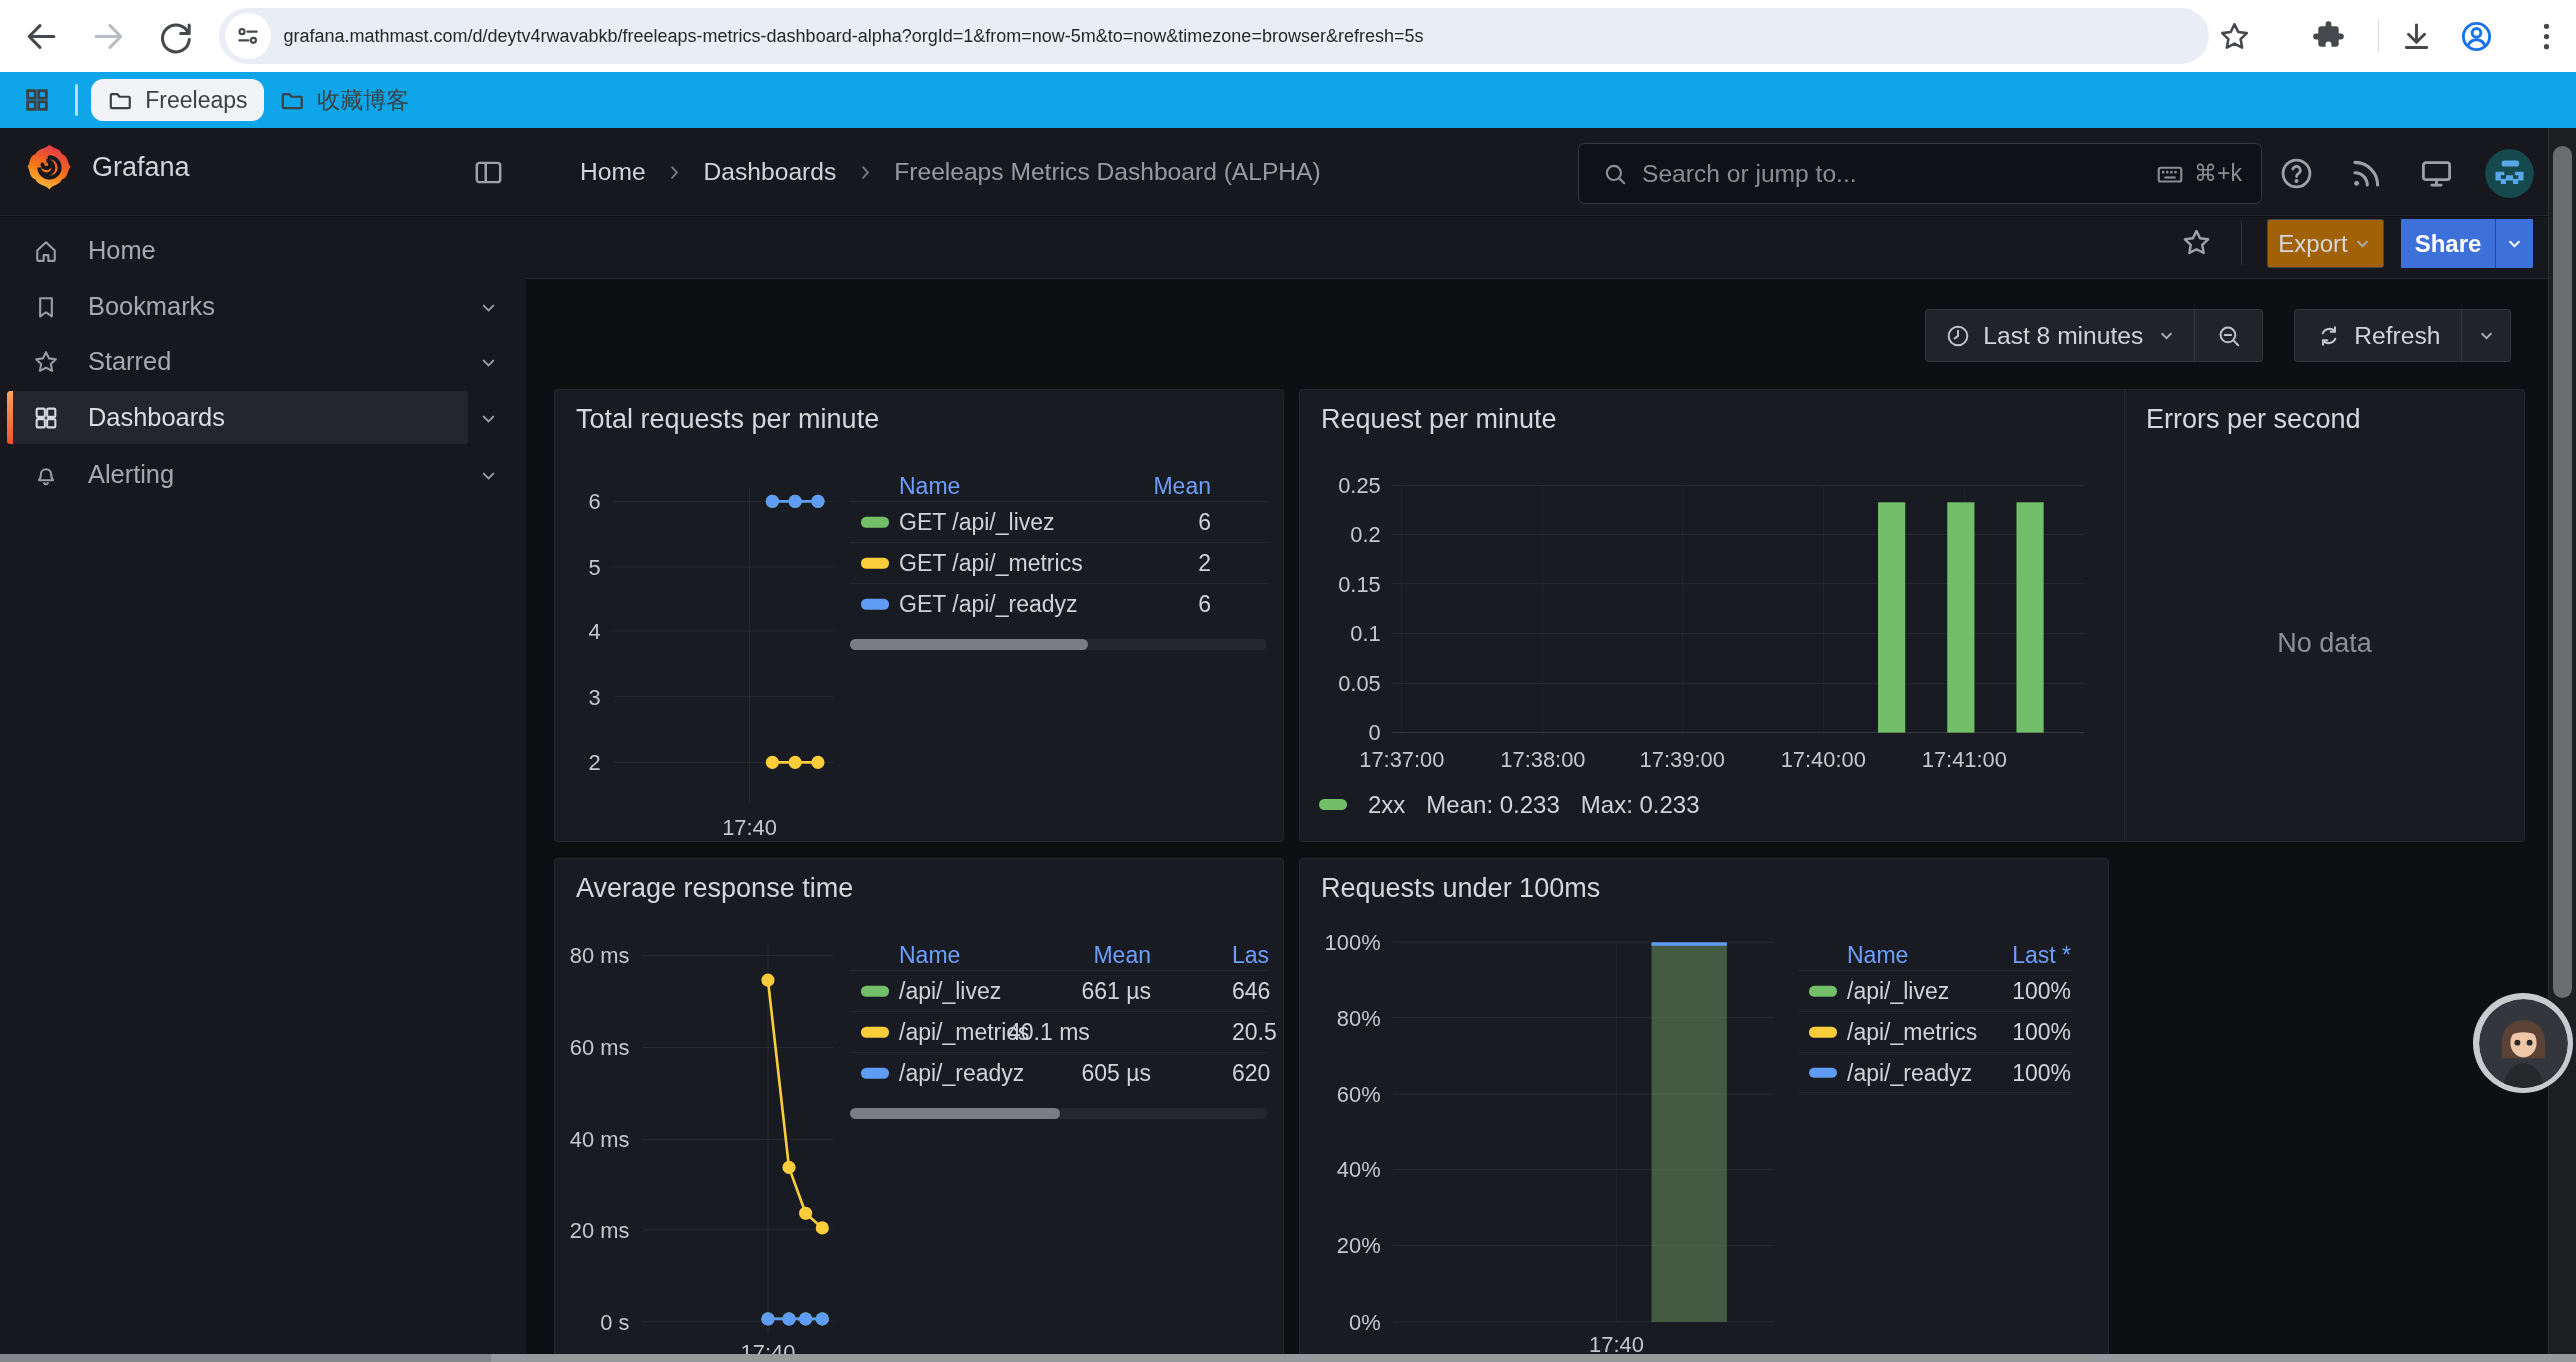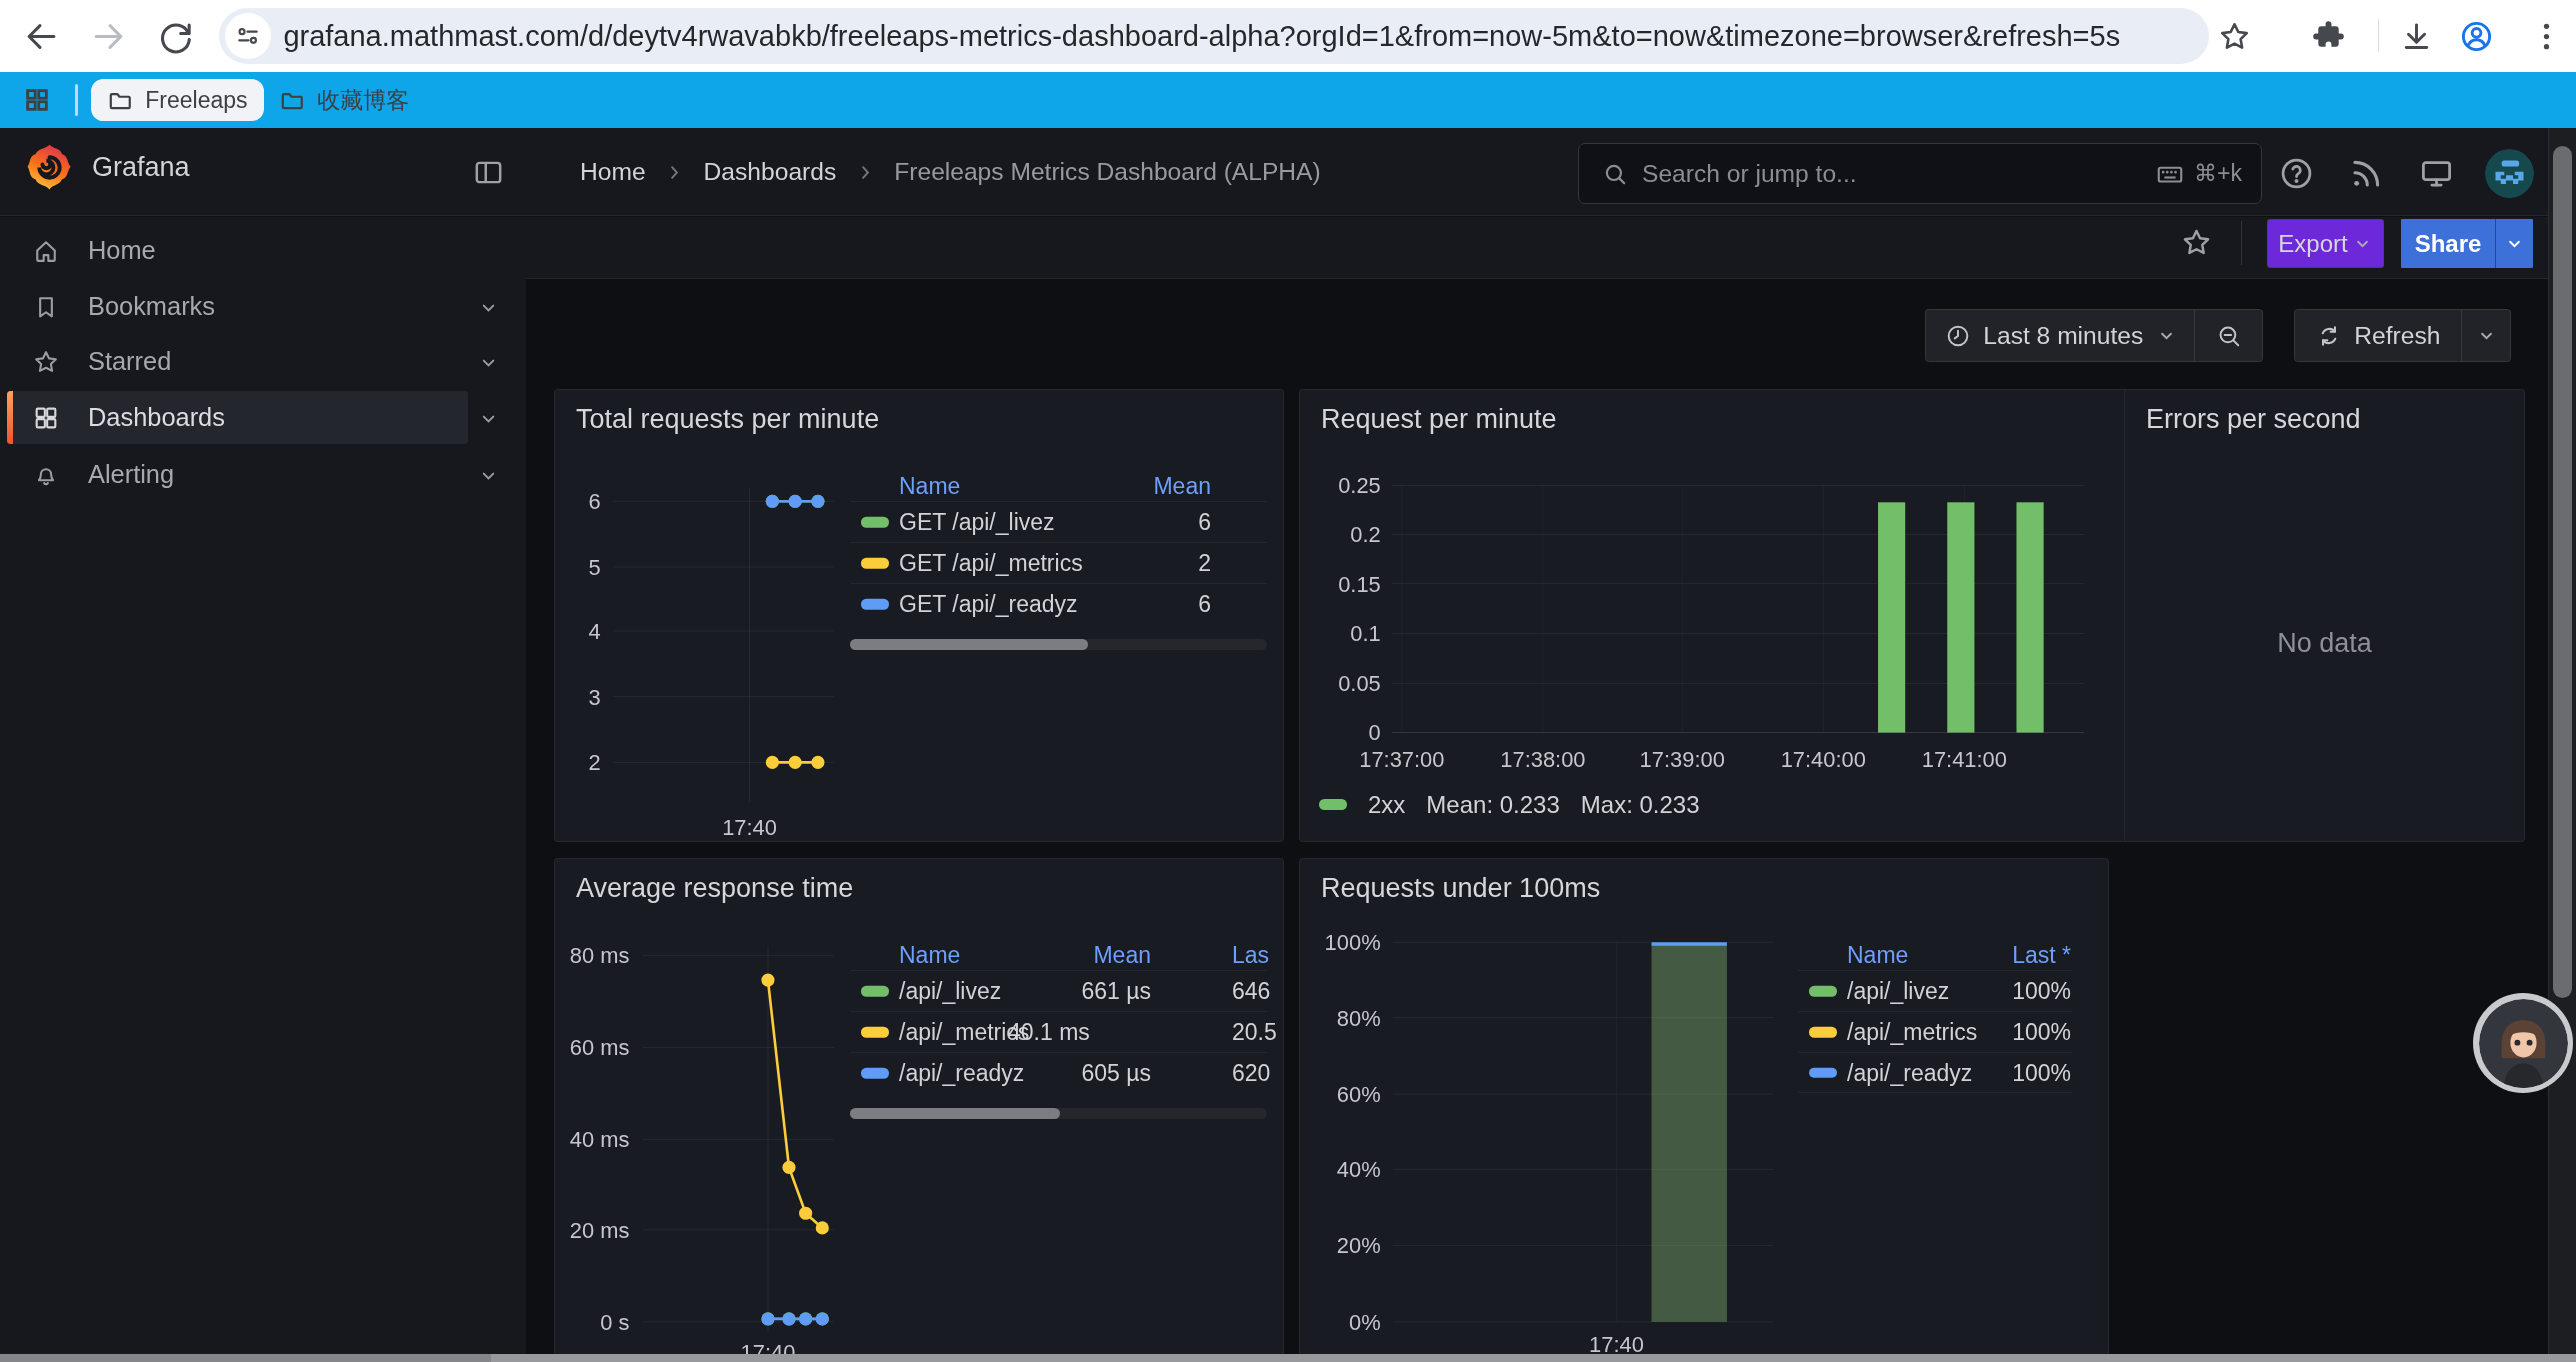--- a/index.html
+++ b/index.html
@@ -6,21 +6,21 @@
   html,body { background:#000; }
   body { font-family:"Liberation Sans", sans-serif; }
   .screen { position:relative; width:2576px; height:1363px; overflow:hidden; background:#0e0f13; }
 
   
   .nav-bar { position:absolute; left:0; top:0; width:2576px; height:72px; background:#ffffff; }
   .nav-ico { position:absolute; top:17.5px; width:37px; height:37px; color:#45484d; }
   .nav-ico.dis { color:#b9bcc1; }
   .omnibox { position:absolute; left:219px; top:8px; width:1990px; height:56px; background:#e9eef6; border-radius:28px; display:flex; align-items:center; }
   .tune-wrap { width:46px; height:46px; margin-left:6.1px; border-radius:50%; background:#ffffff; display:flex; align-items:center; justify-content:center; color:#45484d; flex:0 0 auto; }
-  .url-text { margin-left:12.3px; font-size:29px; color:#25272b; white-space:nowrap; overflow:hidden; }
+  .url-text { margin-left:12.3px; font-size:18px; color:#25272b; white-space:nowrap; overflow:hidden; }
   .nav-right-ico { position:absolute; top:19px; width:35px; height:35px; color:#45484d; }
   .nav-divider { position:absolute; left:2378px; top:19px; width:0.9px; height:33px; background:#dadce0; }
 
   .bookmarks-bar { position:absolute; left:0; top:72px; width:2576px; height:56px; background:#0ea5e9; }
   .bm-divider { position:absolute; left:75px; top:12.3px; width:2.6px; height:32px; background:#c2d7fb; border-radius:1.8px; }
   .bm-chip { position:absolute; top:7px; height:42px; display:flex; align-items:center; gap:12.3px; padding:0 16px; border-radius:12.3px; color:#3c4043; font-size:23px; }
   .bm-chip.hov { background:#f1f3f6; }
 
   
   .gf-header { position:absolute; left:0; top:128px; width:2576px; height:88px; background:#17181d; border-bottom:0.9px solid #25272c; }
@@ -47,21 +47,21 @@
   .sb-item .ic { position:absolute; left:32px; top:13px; width:28px; height:28px; color:#9a9da4; }
   .sb-item .lbl { position:absolute; left:88px; top:12.3px; font-size:25.4px; color:#a7a9b0; }
   .sb-item .chev { position:absolute; left:477px; top:16px; width:23px; height:23px; color:#9a9da4; }
   .sb-item.active .bgplate { position:absolute; left:7px; top:0; width:461px; height:53px; background:#24262d; border-radius:3.5px; }
   .sb-item.active .bar { position:absolute; left:7px; top:0; width:6.1px; height:53px; border-radius:3.5px 0 0 3.5px; background:linear-gradient(180deg,#ffa15f,#f0542f); }
   .sb-item.active .lbl { color:#dcdde1; }
   .sb-item.active .ic { color:#d8d9dd; }
 
   .dash-star { position:absolute; left:2180px; top:226px; width:33px; height:33px; color:#9da0a7; }
   .tb-divider { position:absolute; left:2241px; top:221px; width:0.9px; height:44px; background:#33343a; }
-  .btn-export { position:absolute; left:2267px; top:219px; width:117px; height:49px; background:#6d28d9; border:0.9px solid #45474d; border-radius:2.6px; display:flex; align-items:center; justify-content:center; gap:4px; font-size:24px; color:#d6d7db; }
+  .btn-export { position:absolute; left:2267px; top:219px; width:117px; height:49px; background:#a16207; border:0.9px solid #45474d; border-radius:2.6px; display:flex; align-items:center; justify-content:center; gap:4px; font-size:24px; color:#d6d7db; }
   .btn-share { position:absolute; left:2401px; top:219px; width:132px; height:49px; background:#3d71d9; border-radius:1px; display:flex; align-items:center; color:#ffffff; font-size:24px; font-weight:bold; }
   .btn-share .main { flex:1 1 auto; text-align:center; }
   .btn-share .sep { width:0.9px; height:49px; background:rgba(0,0,0,0.35); }
   .btn-share .chevseg { width:37px; display:flex; align-items:center; justify-content:center; }
   .chev22 { width:21px; height:21px; }
 
   .time-group { position:absolute; left:1925px; top:309px; height:53px; display:flex; background:#222329; border:0.9px solid #36373d; border-radius:3.5px; color:#d2d3d7; font-size:24.6px; }
   .time-main { display:flex; align-items:center; gap:12.3px; padding:0 17.5px 0 19px; }
   .time-zoom { width:68px; display:flex; align-items:center; justify-content:center; border-left:0.9px solid #36373d; }
   .refresh-group { position:absolute; left:2294px; top:309px; height:53px; display:flex; background:#222329; border:0.9px solid #36373d; border-radius:3.5px; color:#d2d3d7; font-size:24.6px; }

